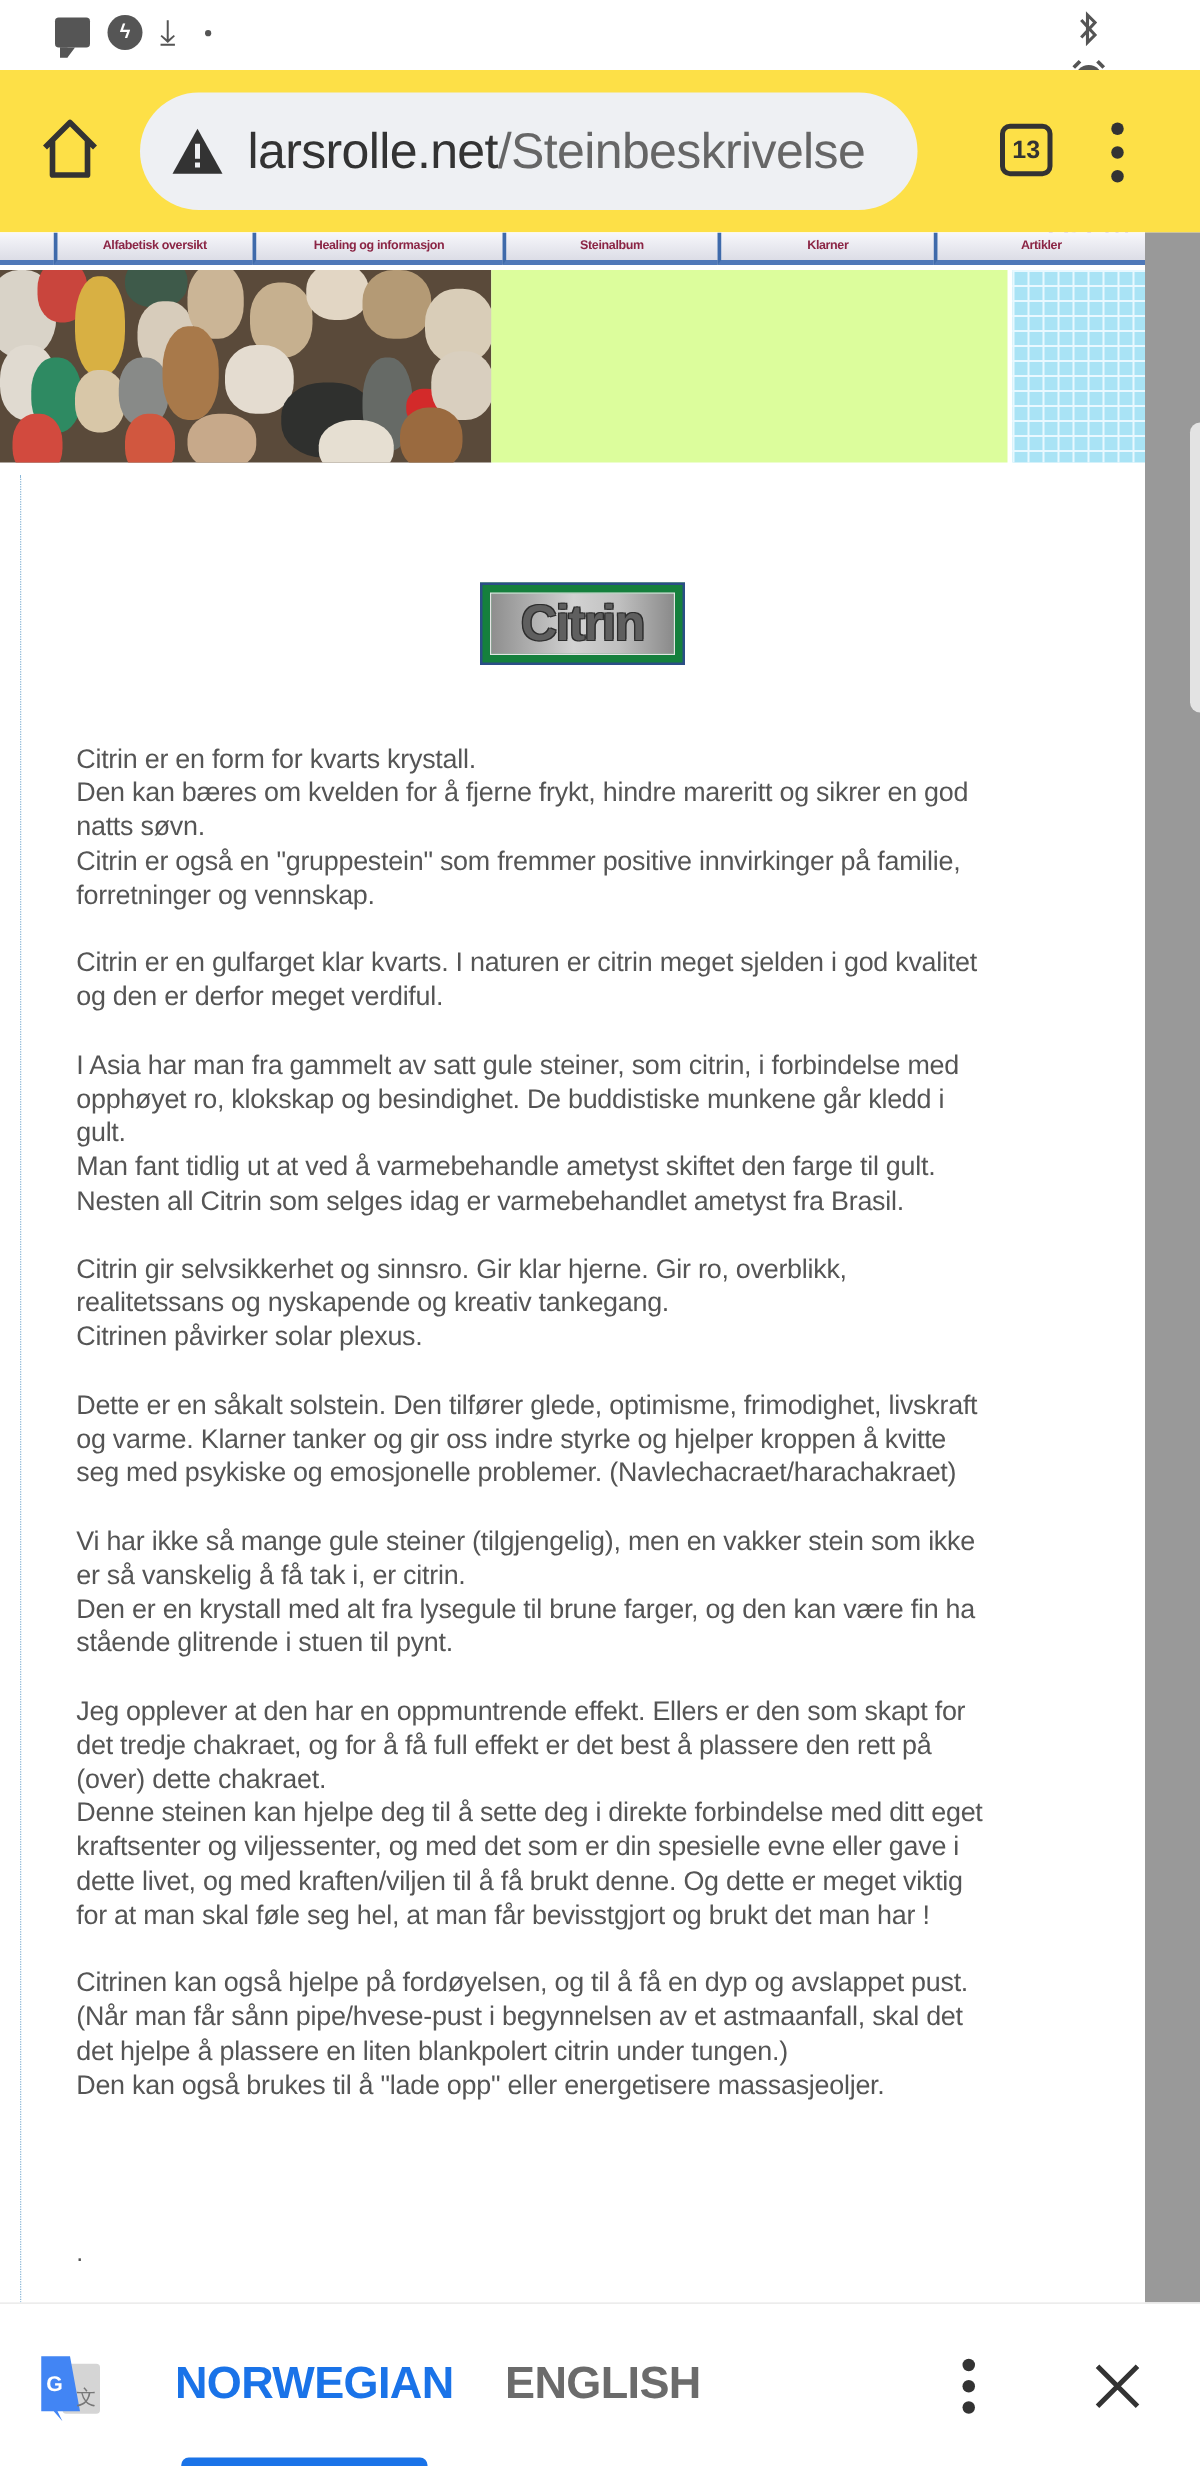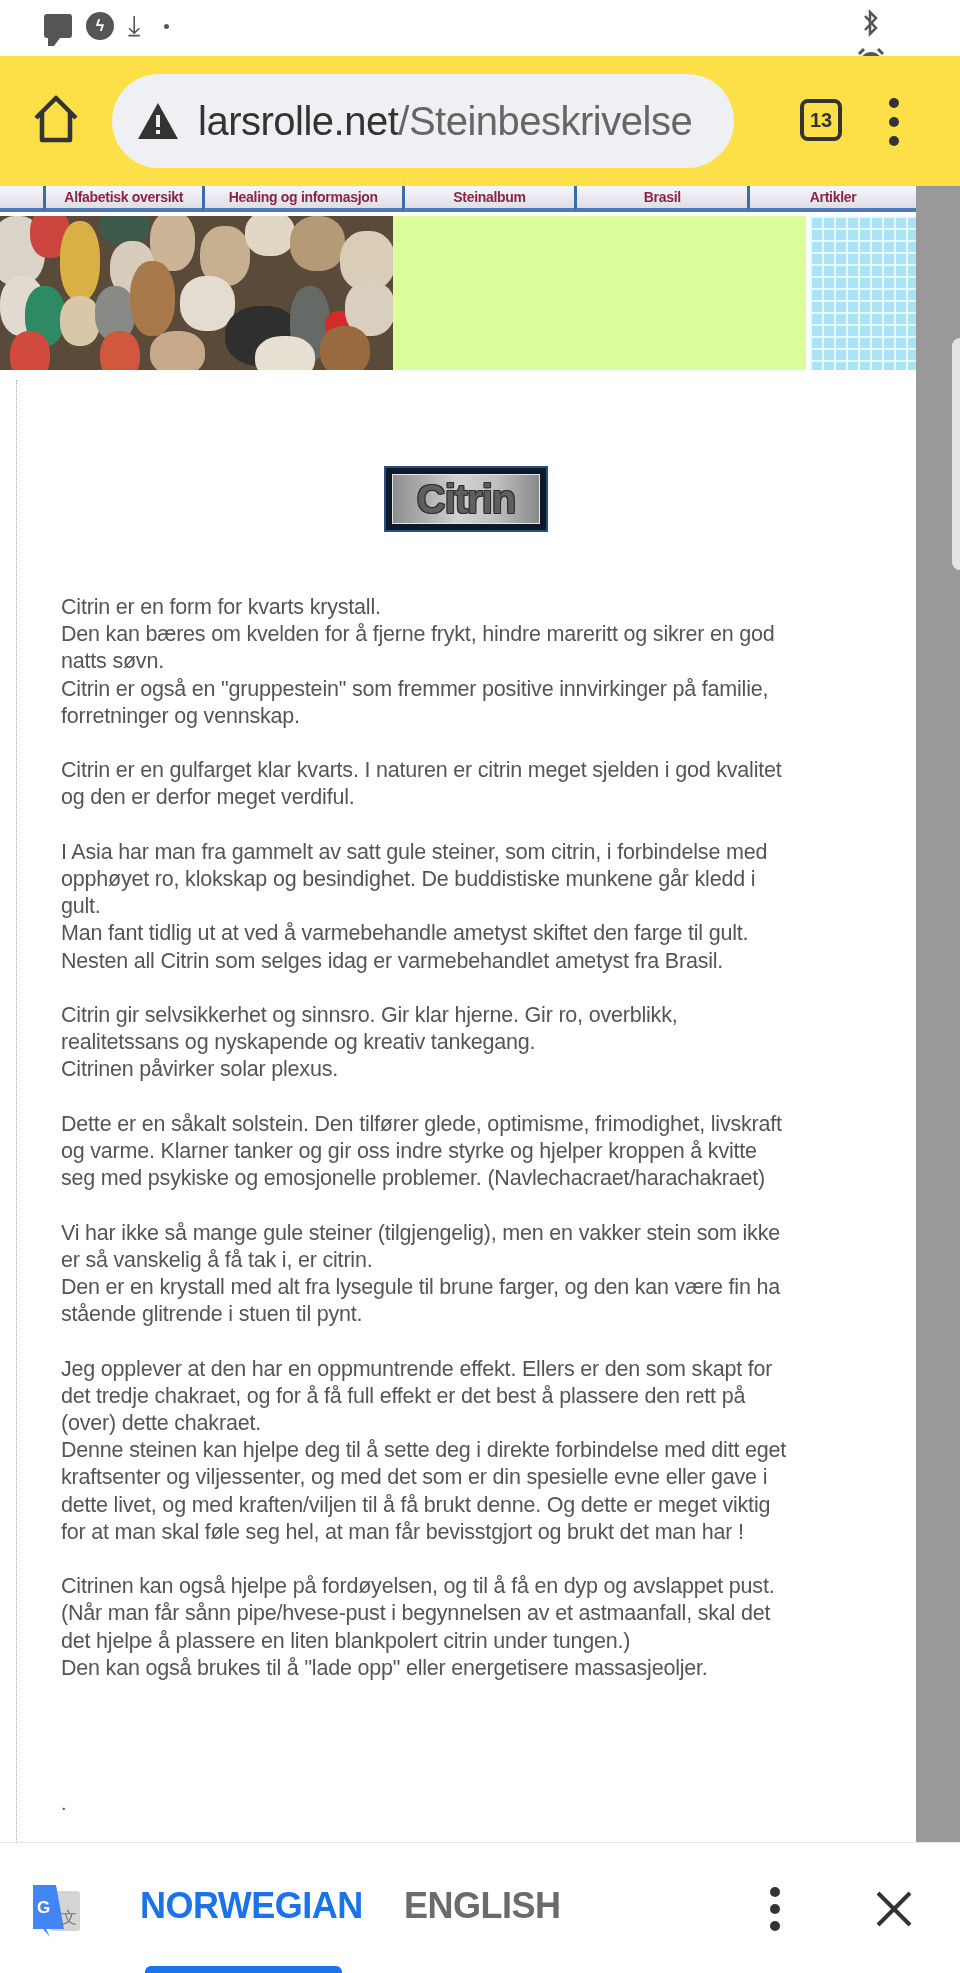--- a/index.html
+++ b/index.html
@@ -29,34 +29,34 @@
     .tabs-btn { position: absolute; left: 780px; top: 43px; width: 42px; height: 42px; border: 4px solid #333; border-radius: 8px; font-size: 20px; font-weight: bold; color: #333; text-align: center; line-height: 34px; margin-left: 20px; }
     .menu-btn { position: absolute; left: 884px; top: 42px; width: 20px; height: 48px; display: flex; flex-direction: column; justify-content: space-between; align-items: center; }
     .menu-btn span, .tr-menu span { width: 10px; height: 10px; border-radius: 50%; background: #333; display: block; }
 
     
     .page { position: absolute; left: 0; top: 186px; width: 916px; height: 1656px; background: #fff; overflow: hidden; }
     .side-gray { position: absolute; left: 916px; top: 186px; width: 44px; height: 1656px; background: #999999; }
     .scroll-thumb { position: absolute; left: 952px; top: 338px; width: 10px; height: 232px; background: #e3e3e3; border-radius: 8px 0 0 8px; }
 
     .nav { position: absolute; left: 0; top: 0; width: 916px; height: 26px; background: #ffffff; display: flex; }
-    .nav-item { height: 26px; background: linear-gradient(#f7f7fb, #dcdde6); border-left: 3px solid #3f6aaa; border-bottom: 4px solid #4f78b8; font-size: 14px; font-weight: bold; color: #8b2545; text-align: center; line-height: 22px; white-space: nowrap; letter-spacing: -0.3px; }
+    .nav-item { height: 26px; background: linear-gradient(#f7f7fb, #dcdde6); border-left: 3px solid #3f6aaa; border-bottom: 4px solid #4f78b8; font-size: 10px; font-weight: bold; color: #8b2545; text-align: center; line-height: 22px; white-space: nowrap; letter-spacing: -0.3px; }
     .nav-item.first { width: 44px; border-left: none; }
 
     .banner { position: absolute; left: 0; top: 30px; width: 916px; height: 154px; }
     .stones { position: absolute; left: 0; top: 0; width: 393px; height: 154px; background: #5a4a3a; overflow: hidden; }
     .stone { position: absolute; border-radius: 45%; }
     .lime { position: absolute; left: 393px; top: 0; width: 413px; height: 154px; background: #dcfd9c; }
     .grid { position: absolute; left: 810px; top: 0; width: 106px; height: 154px; background-color: #a9e3f5;
       background-image: linear-gradient(to right, #e8f8ff 2px, transparent 2px), linear-gradient(to bottom, #e8f8ff 2px, transparent 2px);
       background-size: 12px 12px; }
 
     .left-rule { position: absolute; left: 16px; top: 194px; width: 1px; height: 1462px; border-left: 1px dotted #8bb8d8; }
 
-    .title-img { position: absolute; left: 384px; top: 280px; width: 164px; height: 66px; background: #0f172a; border: 2px solid #2b4e86; padding: 6px; }
+    .title-img { position: absolute; left: 384px; top: 280px; width: 164px; height: 66px; background: #15803d; border: 2px solid #2b4e86; padding: 6px; }
     .title-inner { width: 100%; height: 100%; background: linear-gradient(90deg, #8e8e8e, #d2d2d2 45%, #c0c0c0 70%, #8a8a8a); border: 1px solid #e5e5e5; display: flex; align-items: center; justify-content: center; font-family: "Liberation Sans", sans-serif; font-weight: bold; font-size: 40px; color: #5f5f5f; letter-spacing: -1px; text-shadow: 1px 1px 0 #2e2e2e, -1px -1px 0 #2e2e2e, 1px -1px 0 #2e2e2e, -1px 1px 0 #2e2e2e; }
 
     .content { position: absolute; left: 61px; top: 408px; width: 820px; font-size: 21.5px; line-height: 27.2px; color: #555555; font-family: "Liberation Sans", sans-serif; letter-spacing: -0.2px; }
     .para { margin-bottom: 27.2px; }
     .line { display: block; white-space: nowrap; }
     .final-dot { position: absolute; left: 61px; top: 1606px; font-size: 20px; color: #555; }
 
     
     .translate-bar { position: absolute; left: 0; top: 1842px; width: 960px; height: 131px; background: #fff; border-top: 1px solid #e6e6e6; }
     .gt-logo { position: absolute; left: 30px; top: 40px; width: 52px; height: 56px; }
@@ -121,21 +121,21 @@
       <span></span>
     </div>
 </div>
 
 <div class="page">
   <div class="nav">
     <div class="nav-item first"></div>
     <div class="nav-item" style="width:164px">Alfabetisk oversikt</div>
     <div class="nav-item" style="width:206px">Healing og informasjon</div>
     <div class="nav-item" style="width:178px">Steinalbum</div>
-    <div class="nav-item" style="width:178px">Brasil</div>
+    <div class="nav-item" style="width:178px">Klarner</div>
     <div class="nav-item" style="width:174px">Artikler</div>
   </div>
 
   <div class="banner">
     <div class="stones">
       <div class="stone" style="left:-10px;top:0;width:55px;height:70px;background:#d9d3c8"></div>
       <div class="stone" style="left:30px;top:-8px;width:40px;height:50px;background:#c9453d"></div>
       <div class="stone" style="left:60px;top:5px;width:40px;height:80px;background:#d8b043"></div>
       <div class="stone" style="left:100px;top:-10px;width:50px;height:40px;background:#3e5a4a"></div>
       <div class="stone" style="left:110px;top:25px;width:45px;height:55px;background:#d7ccbb"></div>

